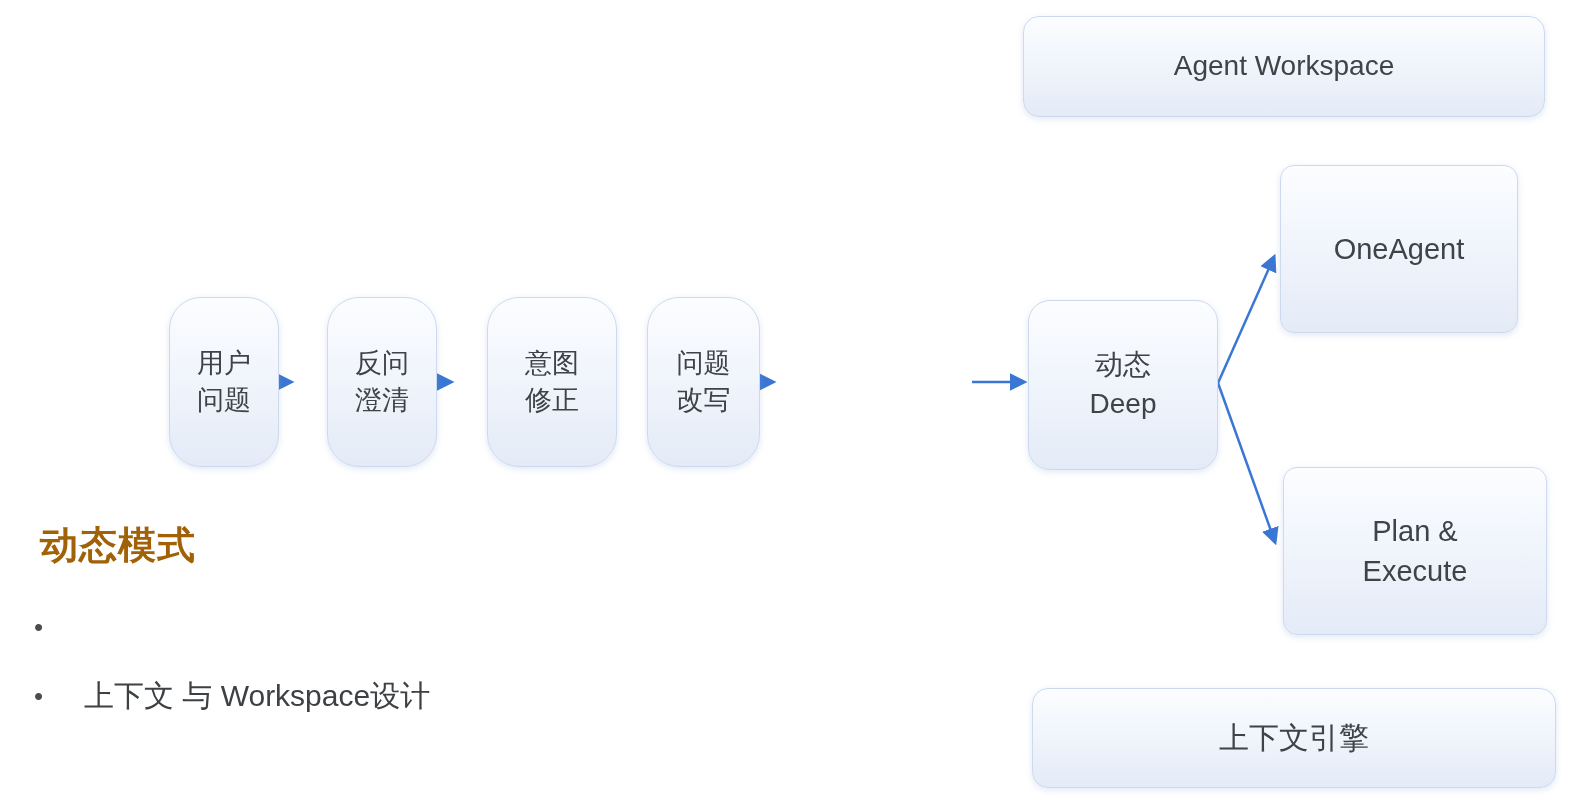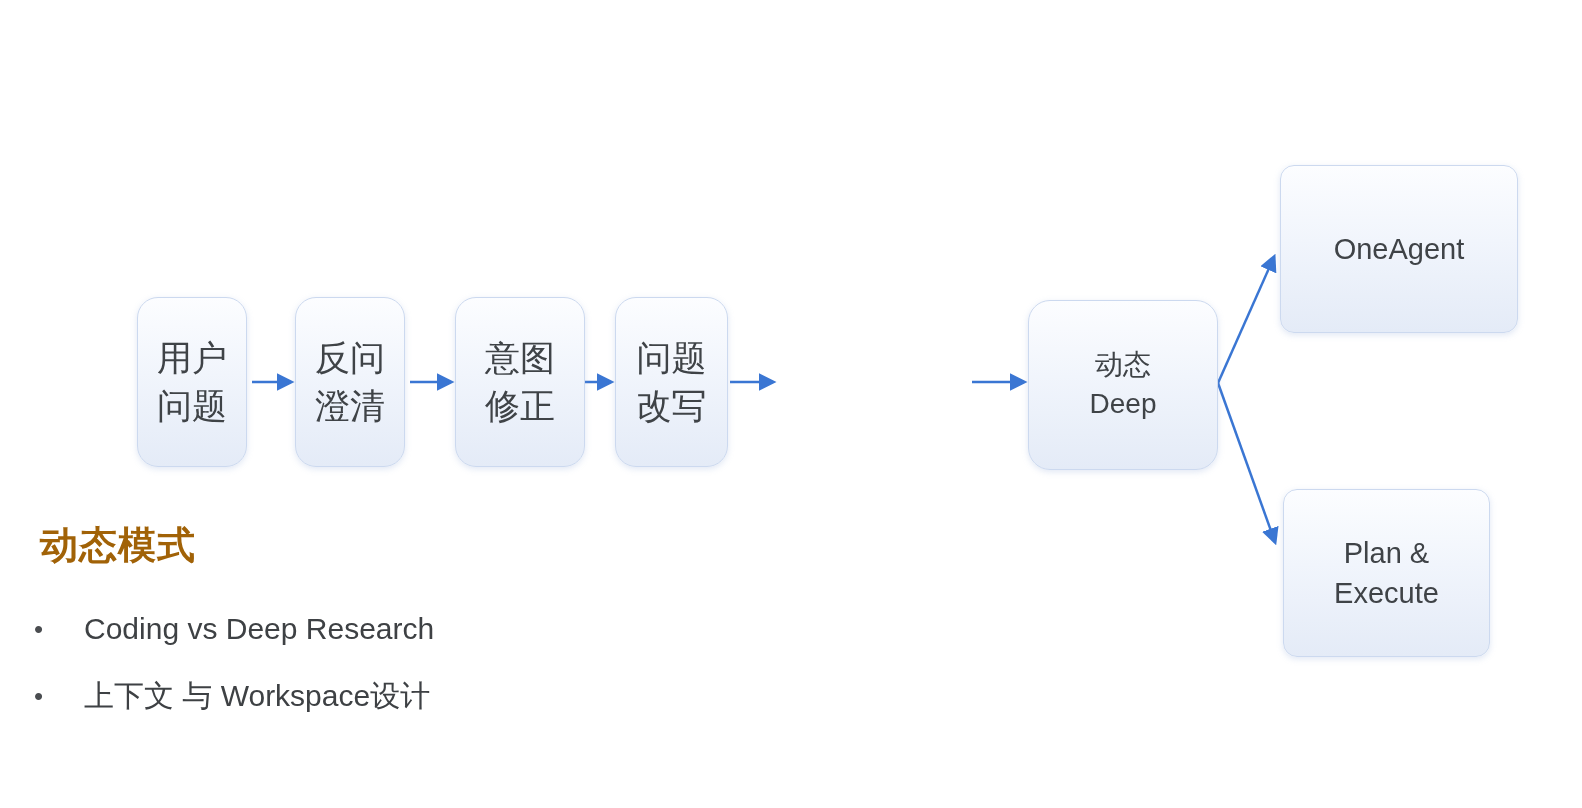--- a/index.html
+++ b/index.html
@@ -31,21 +31,21 @@
     background: linear-gradient(180deg, #fcfdff 0%, #f1f5fc 45%, #e4ebf7 100%);
     border: 1.5px solid #ccd9ef;
     box-shadow: 0 2px 6px rgba(145,170,215,0.28);
     color: #3f4347;
     box-sizing: border-box;
   }
   .node .box-label {
     white-space: pre-line;
     line-height: 1.38;
   }
-  .node.small   { border-radius: 21px; font-size: 35px; }
+  .node.small   { border-radius: 32px; font-size: 27px; margin-left: 32px; }
   .node.big     { border-radius: 22px; font-size: 28px; }
   .node.callout { border-radius: 14px; font-size: 29px; }
   .node.banner  { border-radius: 16px; font-size: 28px; }
   .notes-heading {
     position: absolute;
     left: 40px;
     top: 520px;
     font-size: 38px;
     font-weight: 700;
     color: #a16207;
@@ -80,20 +80,23 @@
     </defs>
     <line x1="252" y1="382" x2="291" y2="382" stroke="#3a76d3" stroke-width="2.5" marker-end="url(#arr)"></line>
     <line x1="410" y1="382" x2="451" y2="382" stroke="#3a76d3" stroke-width="2.5" marker-end="url(#arr)"></line>
     <line x1="570" y1="382" x2="611" y2="382" stroke="#3a76d3" stroke-width="2.5" marker-end="url(#arr)"></line>
     <line x1="730" y1="382" x2="773" y2="382" stroke="#3a76d3" stroke-width="2.5" marker-end="url(#arr)"></line>
     <line x1="972" y1="382" x2="1024" y2="382" stroke="#3a76d3" stroke-width="2.5" marker-end="url(#arr)"></line>
     <line x1="1218" y1="383" x2="1274" y2="257" stroke="#3a76d3" stroke-width="2.5" marker-end="url(#arr)"></line>
     <line x1="1218" y1="383" x2="1275" y2="542" stroke="#3a76d3" stroke-width="2.5" marker-end="url(#arr)"></line>
   </svg>
 
+  <div class="node banner" style="left:1023px; top:16px; width:522px; height:101px;">
+    <span class="box-label">Agent Workspace</span>
+  </div>
 
   <div class="node small" style="left:137px; top:297px; width:110px; height:170px;">
     <span class="box-label">用户
 问题</span>
   </div>
 
   <div class="node small" style="left:295px; top:297px; width:110px; height:170px;">
     <span class="box-label">反问
 澄清</span>
   </div>
@@ -111,31 +114,33 @@
 
   <div class="node big" style="left:1028px; top:300px; width:190px; height:170px;">
     <span class="box-label">动态
 Deep</span>
   </div>
 
   <div class="node callout" style="left:1280px; top:165px; width:238px; height:168px;">
     <span class="box-label">OneAgent</span>
   </div>
 
-  <div class="node callout" style="left:1283px; top:489px; width:207px; height:168px;">
+  <div class="node callout" style="left:1283px; top:467px; width:264px; height:168px;">
     <span class="box-label">Plan &amp;
 Execute</span>
   </div>
 
+  <div class="node banner" style="left:1032px; top:688px; width:524px; height:100px; font-size:30px;">
+    <span class="box-label">上下文引擎</span>
+  </div>
 
   <div class="notes-heading">动态模式</div>
 
   <div class="bullet-row bullet-1">
     <span class="dot">•</span>
-    <span>Coding vs Deep Research</span>
   </div>
 
   <div class="bullet-row bullet-2">
     <span class="dot">•</span>
     <span>上下文 与 Workspace设计</span>
   </div>
 
 </div>
 
 </body></html>

